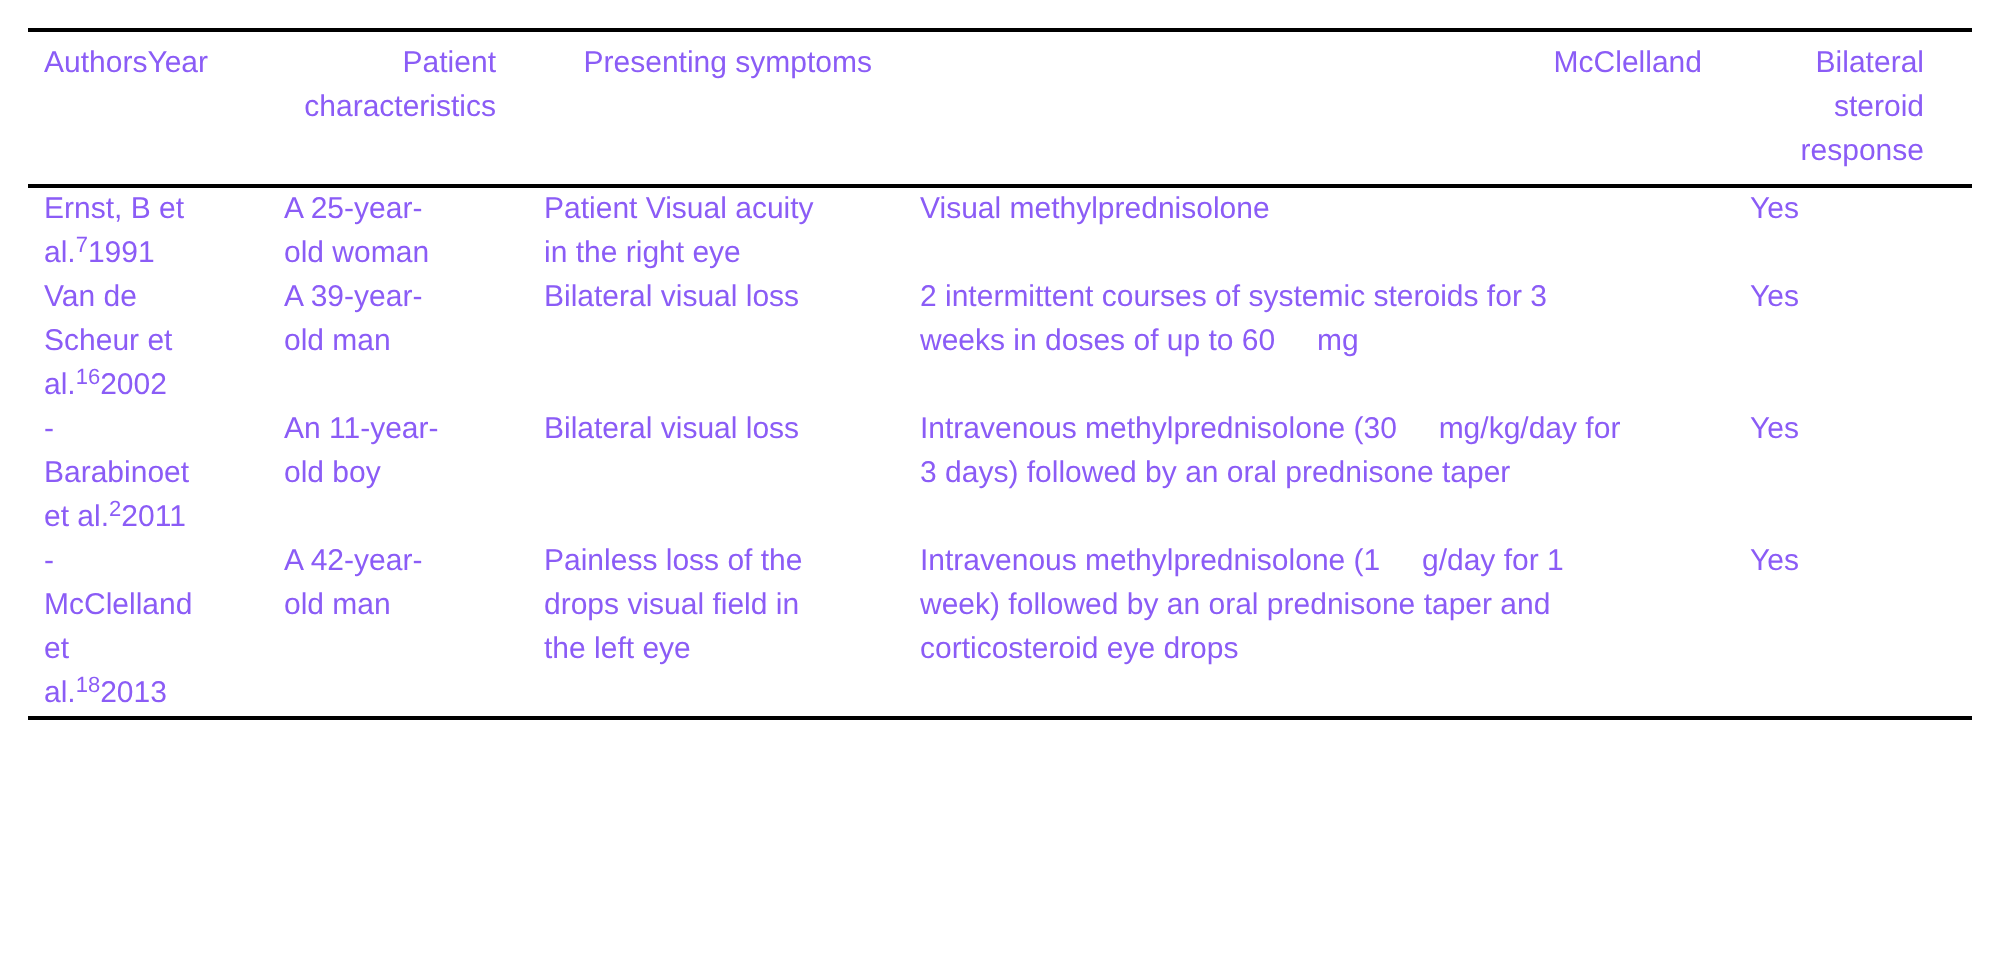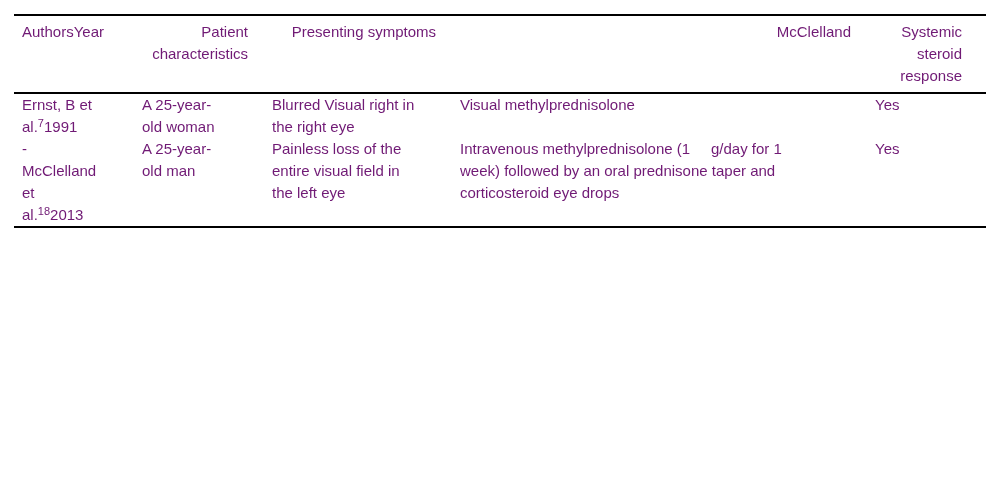--- a/index.html
+++ b/index.html
@@ -22,21 +22,21 @@
     position: absolute;
     left: 14px;
     top: 14px;
     width: 972px;
     border-collapse: collapse;
     table-layout: fixed;
     border-top: 2px solid #000000;
     border-bottom: 2px solid #000000;
     font-size: 15px;
     line-height: 22px;
-    color: #701a75;
+    color: #8b5cf6;
   }
   table.case-table thead tr {
     border-bottom: 2px solid #000000;
   }
   th {
     font-weight: normal;
     text-align: right;
     vertical-align: top;
     padding: 5px 24px 5px 0;
   }
@@ -73,33 +73,47 @@
       <col style="width:188px">
       <col style="width:415px">
       <col style="width:111px">
     </colgroup>
     <thead>
       <tr>
         <th class="col-authors">AuthorsYear</th>
         <th>Patient characteristics</th>
         <th>Presenting symptoms</th>
         <th>McClelland</th>
-        <th>Systemic steroid response</th>
+        <th>Bilateral steroid response</th>
       </tr>
     </thead>
     <tbody>
       <tr>
         <td class="cell-authors"><span>Ernst, B et al.</span><sup class="ref">7</sup><span>1991</span></td>
         <td class="cell-patient">A 25-year-old woman</td>
-        <td class="cell-symptoms">Blurred Visual right in the right eye</td>
+        <td class="cell-symptoms">Patient Visual acuity in the right eye</td>
         <td class="cell-treatment">Visual methylprednisolone</td>
         <td class="cell-response">Yes</td>
       </tr>
       <tr>
+        <td class="cell-authors"><span>Van de Scheur et al.</span><sup class="ref">16</sup><span>2002</span></td>
+        <td class="cell-patient">A 39-year-old man</td>
+        <td class="cell-symptoms">Bilateral visual loss</td>
+        <td class="cell-treatment">2 intermittent courses of systemic steroids for 3 weeks in doses of up to 60     mg</td>
+        <td class="cell-response">Yes</td>
+      </tr>
+      <tr>
+        <td class="cell-authors"><span>- Barabinoet et al.</span><sup class="ref">2</sup><span>2011</span></td>
+        <td class="cell-patient">An 11-year-old boy</td>
+        <td class="cell-symptoms">Bilateral visual loss</td>
+        <td class="cell-treatment">Intravenous methylprednisolone (30     mg/kg/day for 3 days) followed by an oral prednisone taper</td>
+        <td class="cell-response">Yes</td>
+      </tr>
+      <tr>
         <td class="cell-authors"><span>- McClelland et al.</span><sup class="ref">18</sup><span>2013</span></td>
-        <td class="cell-patient">A 25-year-old man</td>
-        <td class="cell-symptoms">Painless loss of the entire visual field in the left eye</td>
+        <td class="cell-patient">A 42-year-old man</td>
+        <td class="cell-symptoms">Painless loss of the drops visual field in the left eye</td>
         <td class="cell-treatment">Intravenous methylprednisolone (1     g/day for 1 week) followed by an oral prednisone taper and corticosteroid eye drops</td>
         <td class="cell-response">Yes</td>
       </tr>
     </tbody>
   </table>
 </div>
 
 </body></html>

